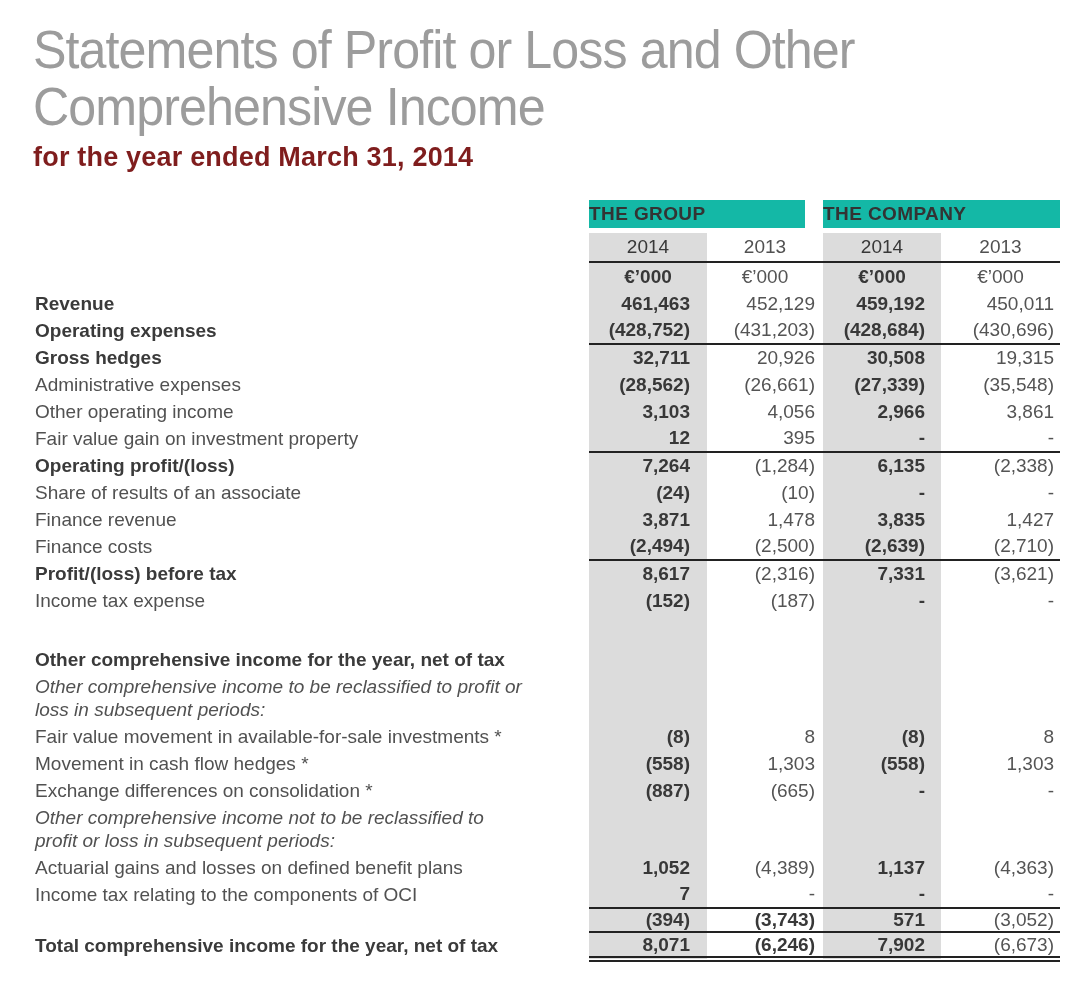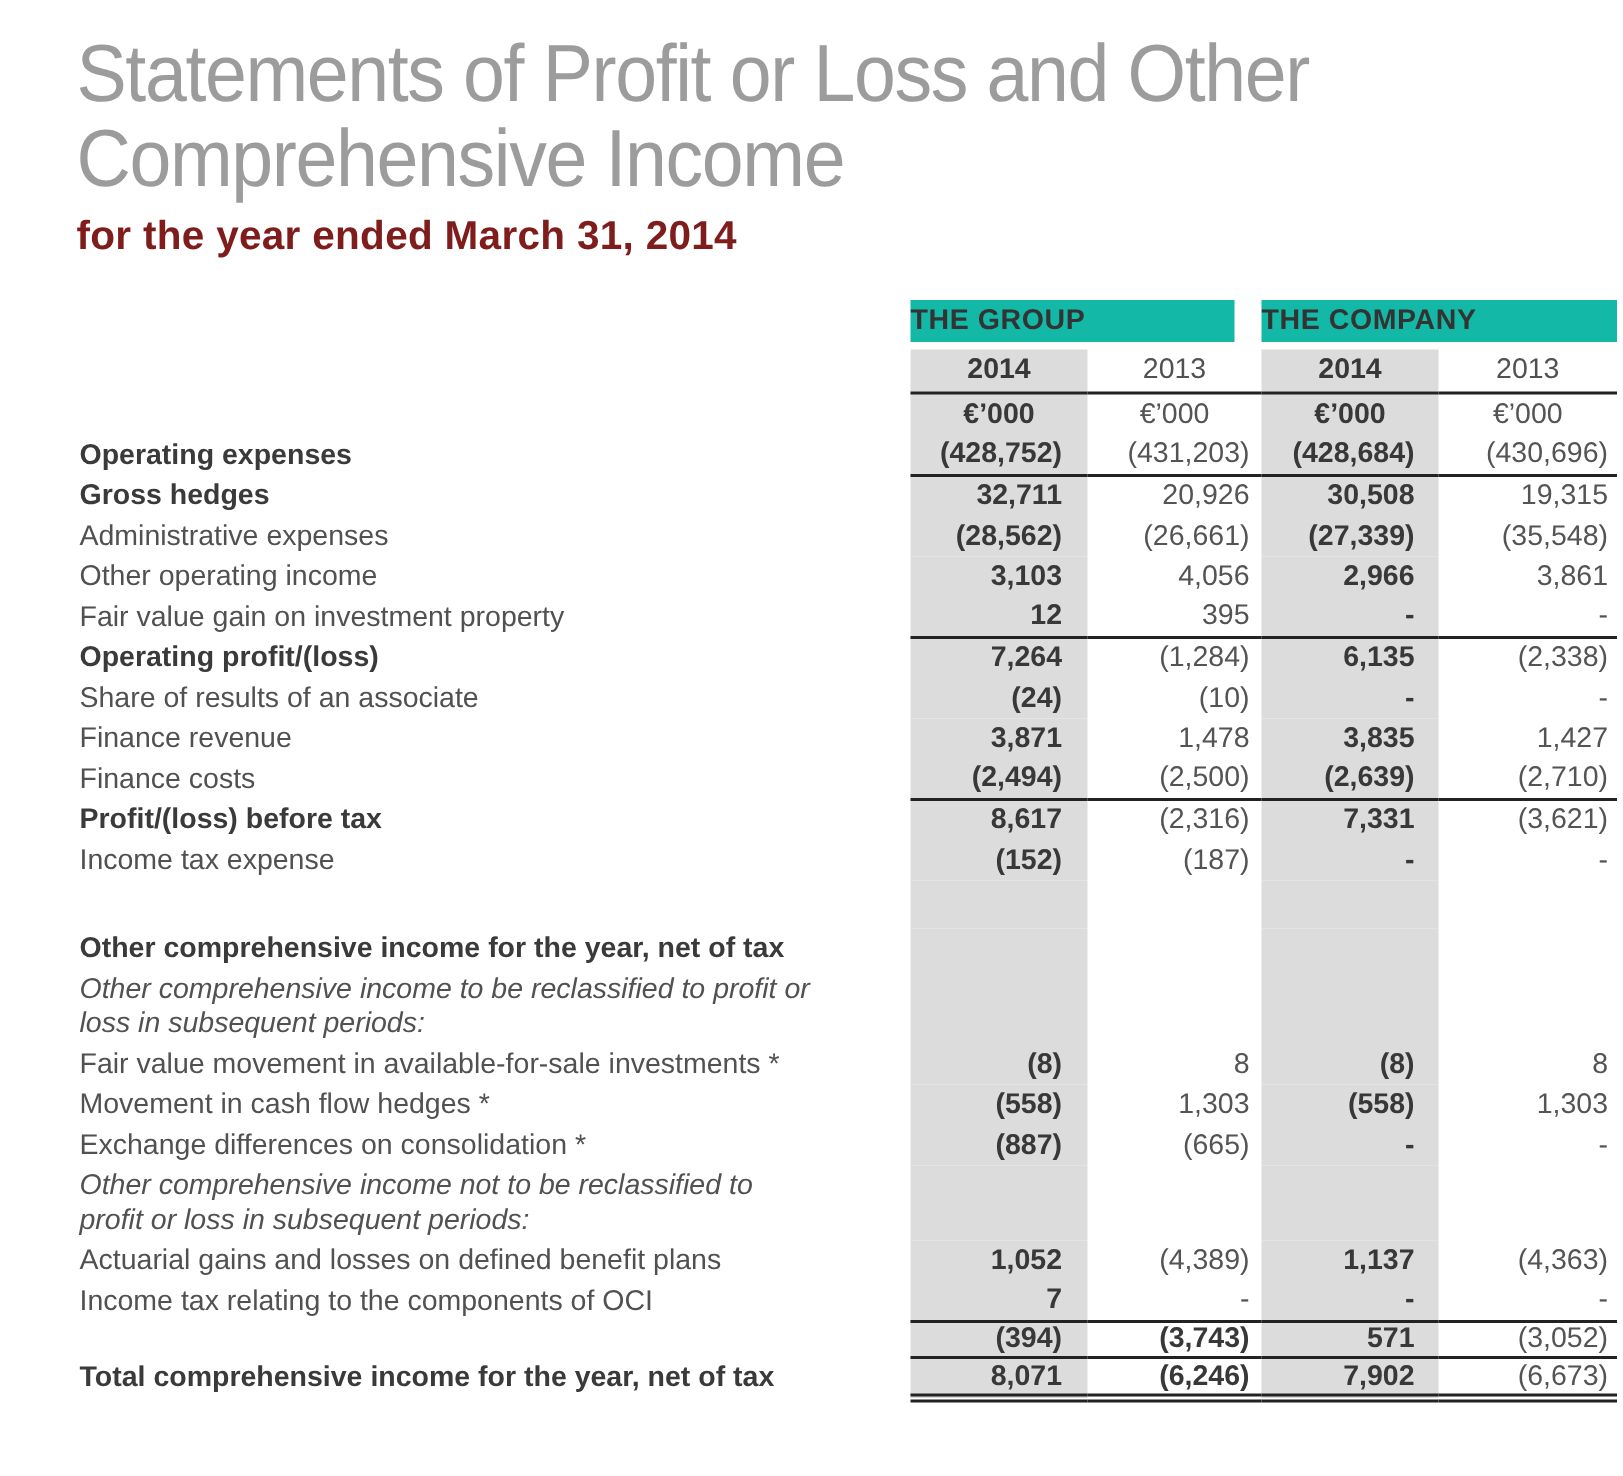--- a/index.html
+++ b/index.html
@@ -1,21 +1,21 @@
 <!DOCTYPE html>
 <html><head>
 <meta charset="utf-8">
 <style>
   * { margin: 0; padding: 0; box-sizing: border-box; }
   html, body { background: #ffffff; width: 1082px; }
   body {
     font-family: "Liberation Sans", "DejaVu Sans", sans-serif;
     color: #515151;
   }
-  .doc { width: 1082px; height: 984px; overflow: hidden; padding: 21px 0 0 51px; }
+  .doc { width: 1082px; height: 984px; overflow: hidden; padding: 21px 0 0 33px; }
 
   
   .title {
     font-size: 54px;
     font-weight: 100;
     color: #9c9c9c;
     line-height: 57px;
     letter-spacing: -1px;
     transform: scaleX(0.93);
     transform-origin: left top;
@@ -65,21 +65,21 @@
     background: #14b8a6; height: 28px; line-height: 28px;
     text-align: left; font-weight: 700; font-size: 19px;
     color: #333333; letter-spacing: 0.4px;
   }
   .banner.grp { margin-right: 18px; }
 
   tr.years-row { height: 34px; }
   td.yr { border-bottom: 2px solid #222222; padding-top: 4px;
           text-align: center; vertical-align: bottom; }
   td.yr .fill { height: 28px; line-height: 28px; }
-  td.yr.gc .fill { background: #dcdcdc; font-weight: 700; color: #383838; }
+  td.yr.gc .fill { background: #dcdcdc; font-weight: 400; color: #383838; }
 
   tr.units-row { height: 28px; }
   td.unit { text-align: center; color: #545454; }
   td.unit.gc { background: #dcdcdc; font-weight: 700; color: #383838; }
 </style>
 </head>
 <body>
 
 <div class="doc">
 
@@ -125,20 +125,27 @@
       <tr class="units-row">
         <td></td>
         <td class="unit gc">€’000</td>
         <td class="unit">€’000</td>
         <td class="unit gc">€’000</td>
         <td class="unit">€’000</td>
       </tr>
       </tbody>
       <tbody id="rows">
         <tr class="body-row">
+          <td class="lbl bold">Revenue</td>
+          <td class="val c0 g b">461,463</td>
+          <td class="val c1">452,129</td>
+          <td class="val c2 g b">459,192</td>
+          <td class="val c3">450,011</td>
+        </tr>
+        <tr class="body-row">
           <td class="lbl bold">Operating expenses</td>
           <td class="val c0 g b">(428,752)</td>
           <td class="val c1">(431,203)</td>
           <td class="val c2 g b">(428,684)</td>
           <td class="val c3">(430,696)</td>
         </tr>
         <tr class="body-row">
           <td class="lbl bold">Gross hedges</td>
           <td class="val c0 g b lt">32,711</td>
           <td class="val c1 lt">20,926</td>

